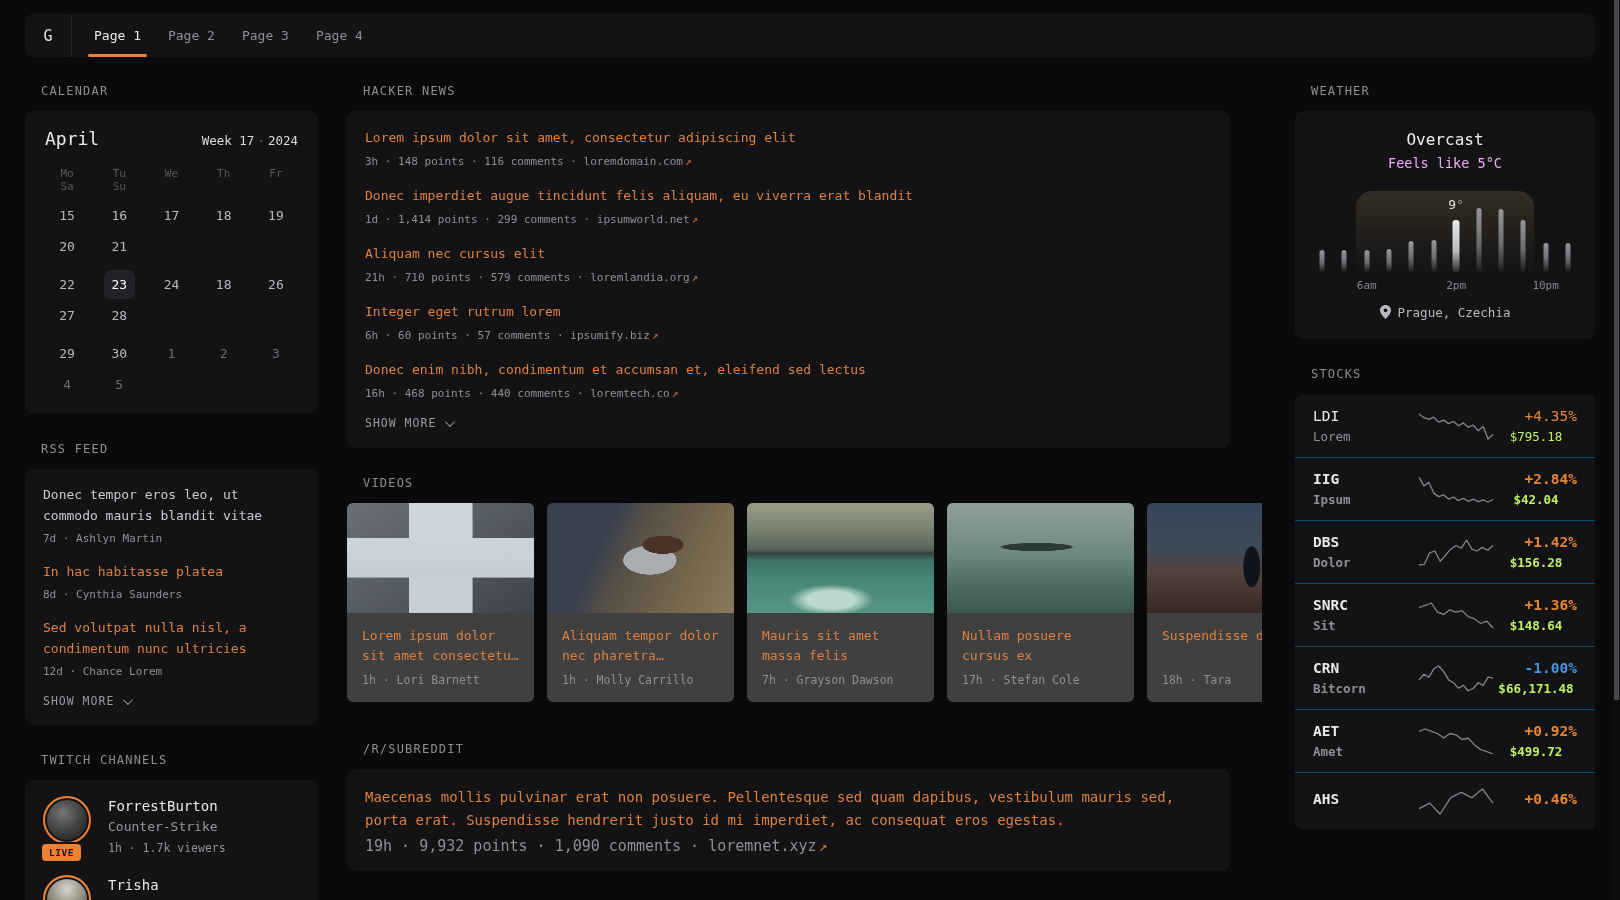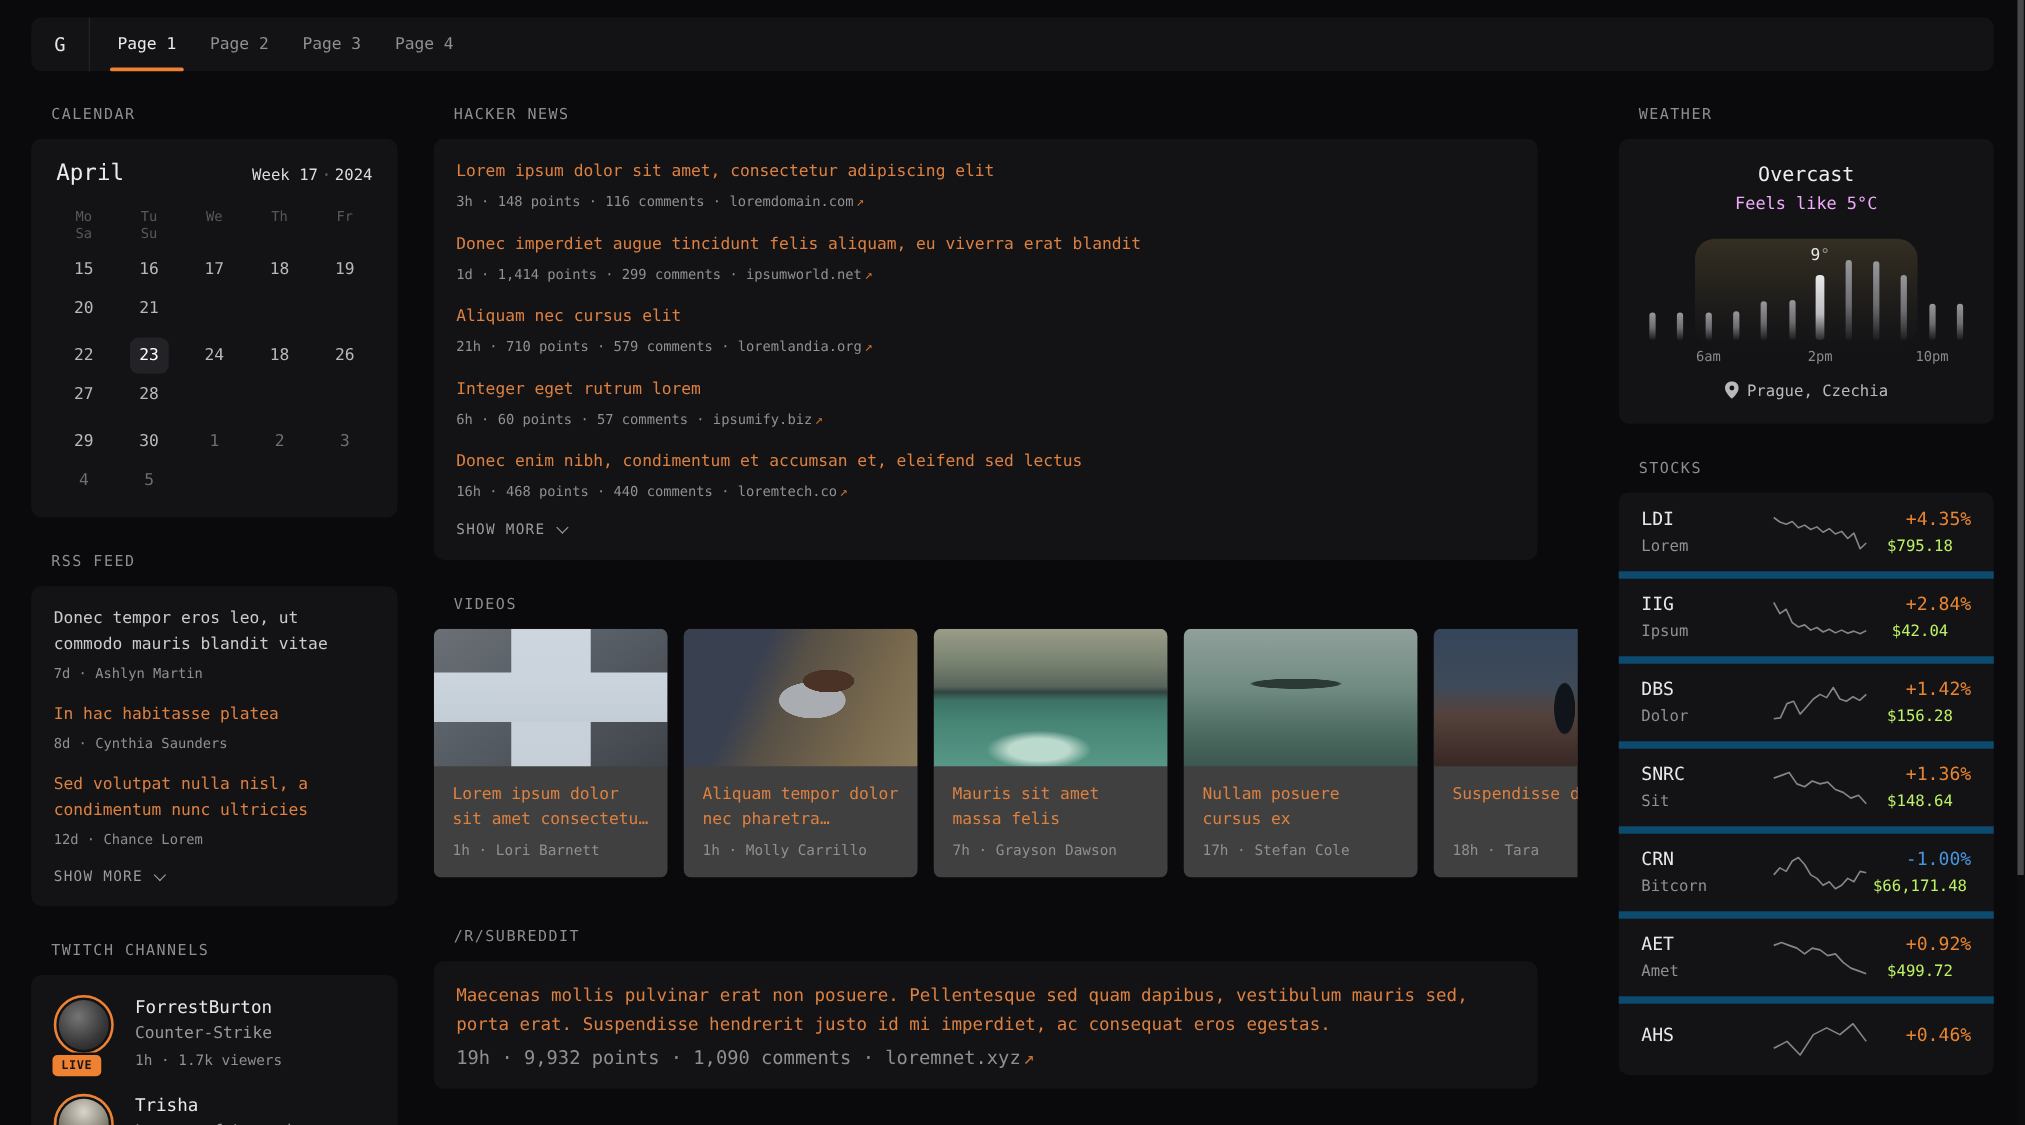--- a/index.html
+++ b/index.html
@@ -106,21 +106,21 @@
       background:linear-gradient(180deg,#98989c 0%, #6d6d71 55%, rgba(109,109,113,.08) 100%); }
   .wx-bar.hl { width:7px; background:linear-gradient(180deg,#e9e9eb 0%, #bcbcc0 60%, rgba(188,188,192,.12) 100%); }
   .wx-temp-label { position:absolute; transform:translateX(-50%); font-size:13px; color:#e6e6e8; }
   .wx-temp-label .deg { color:#8f8f94; }
   .wx-times { position:relative; height:14px; margin-top:7px; font-size:11px; color:#88888d; }
   .wx-times span { position:absolute; transform:translateX(-50%); }
   .wx-loc { display:flex; justify-content:center; align-items:flex-start; gap:7px; margin-top:12px; font-size:12.5px; color:#b9b9bd; }
   
   .stocks { padding:1px 0; }
   .stock-row { display:flex; align-items:center; padding:12px 18px; }
-  .stock-row + .stock-row { border-top:6px solid #0c4a6e; }
+  .stock-row + .stock-row { border-top:1px solid #0c4a6e;font-weight:bold; }
   .st-left { width:104px; }
   .st-sym { font-size:14.5px; line-height:19px; color:#e9e9ec; cursor:pointer; }
   .st-name { font-size:12.5px; line-height:16px; color:#8f8f94; margin-top:3px; }
   .st-spark { width:78px; height:32px; flex-shrink:0; }
   .st-right { flex:1; text-align:right; }
   .st-change { font-size:14.5px; line-height:19px; color:#e98531; }
   .st-change.neg { color:#4795e0; }
   .st-price { font-size:12.5px; line-height:16px; color:#bef264; margin-top:3px;text-align:center; }
   
   .scrollbar { position:absolute; top:0; right:0; width:7px; height:900px; background:#0d0d0f; }

